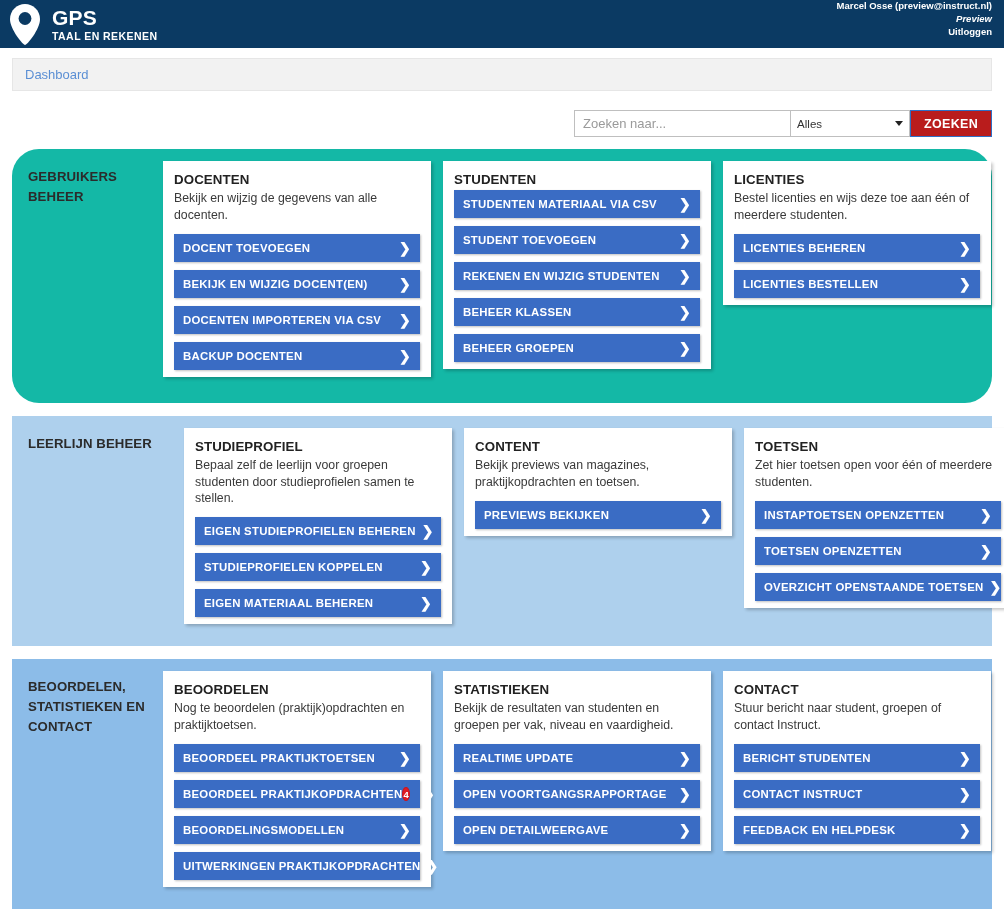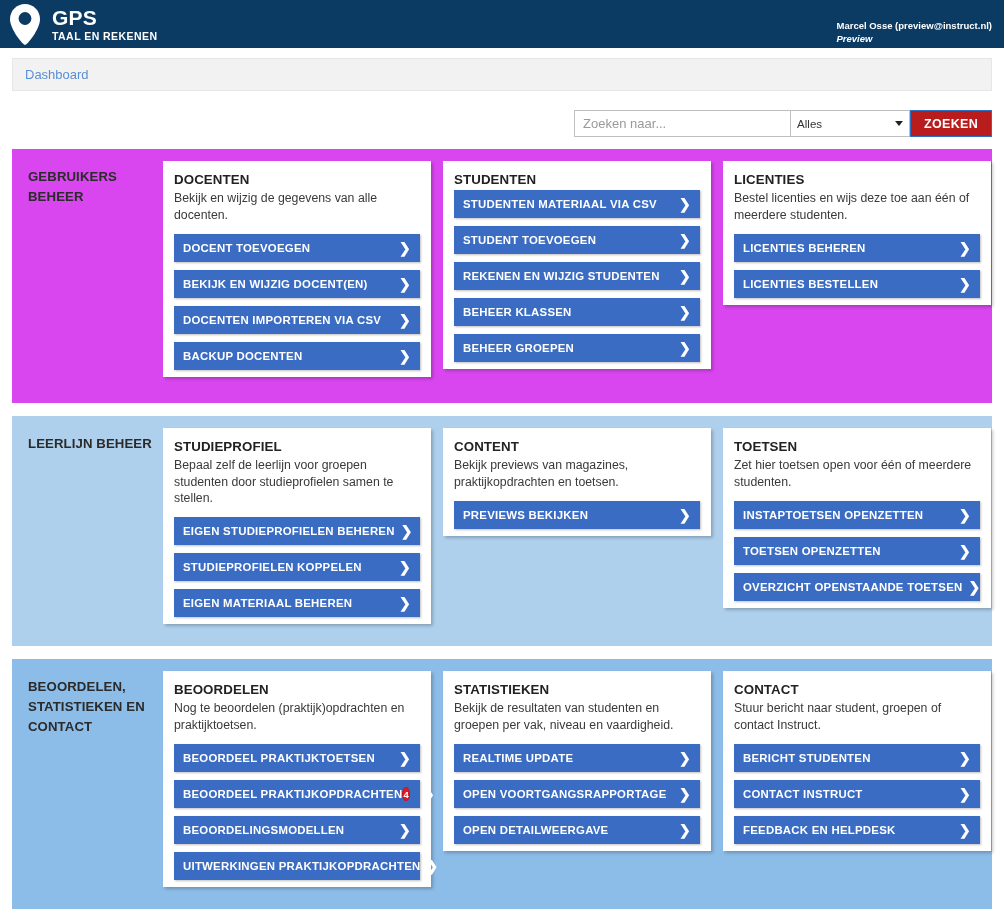--- a/index.html
+++ b/index.html
@@ -32,21 +32,22 @@
   }
   .brand-sub {
     color: #ffffff;
     font-size: 10.5px;
     font-weight: bold;
     letter-spacing: .45px;
   }
   .user-block {
     position: absolute;
     right: 12px;
-    top: 20px;
+    top: 0;
+    text-align: right;
     color: #ffffff;
     font-size: 9.5px;
     font-weight: bold;
     line-height: 1.35;
     margin-left: 33px;
   }
   .user-block .preview { font-style: italic; }
 
   
   .crumbbar-outer { padding: 10px 12px 0 12px; background: #ffffff; }
@@ -193,22 +194,22 @@
     height: 14px;
     border-radius: 50%;
     display: flex;
     align-items: center;
     justify-content: center;
     margin-right: 7px;
     border: 1px solid #c9151d;
   }
 
   
-  .sec-1 { background: #d946ef; }
-  .sec-2 { background: #aed0ed; }
+  .sec-1 { background: #14b8a6; border-radius: 27px; }
+  .sec-2 { background: #aed0ed; gap: 21px; }
   .sec-3 { background: #8cbce8; }
 
   .sec-1 { padding-bottom: 26px; }
   .sec-2 { padding-bottom: 22px; }
   .sec-3 { padding-bottom: 22px; }
 </style>
 </head>
 <body>
 
 <div class="topbar">

